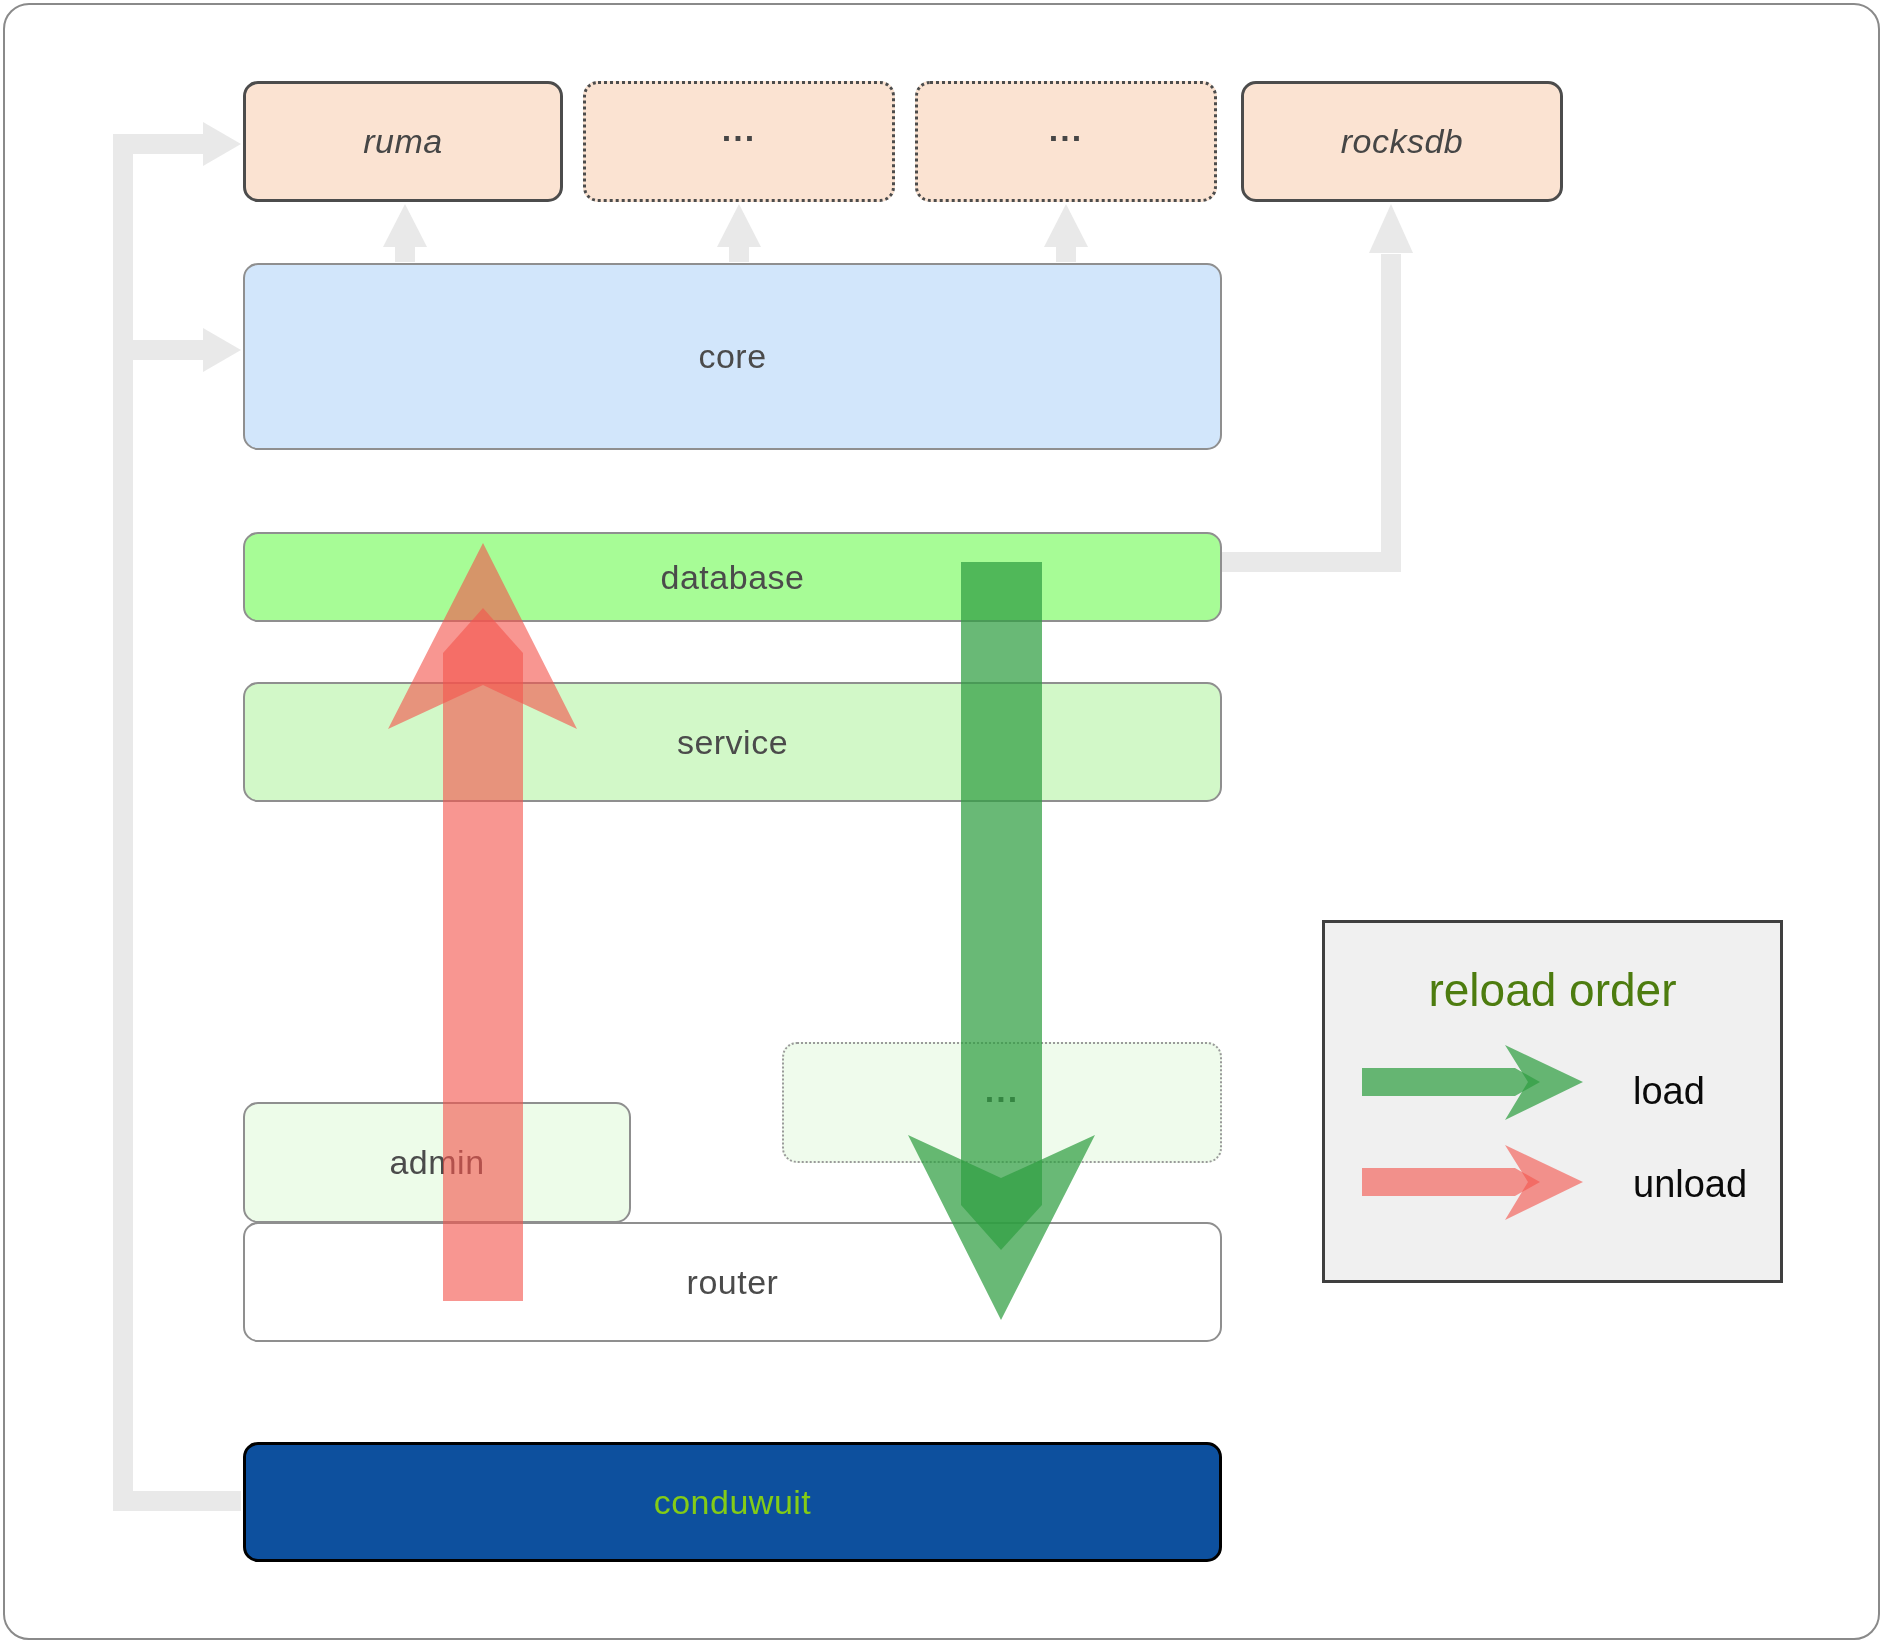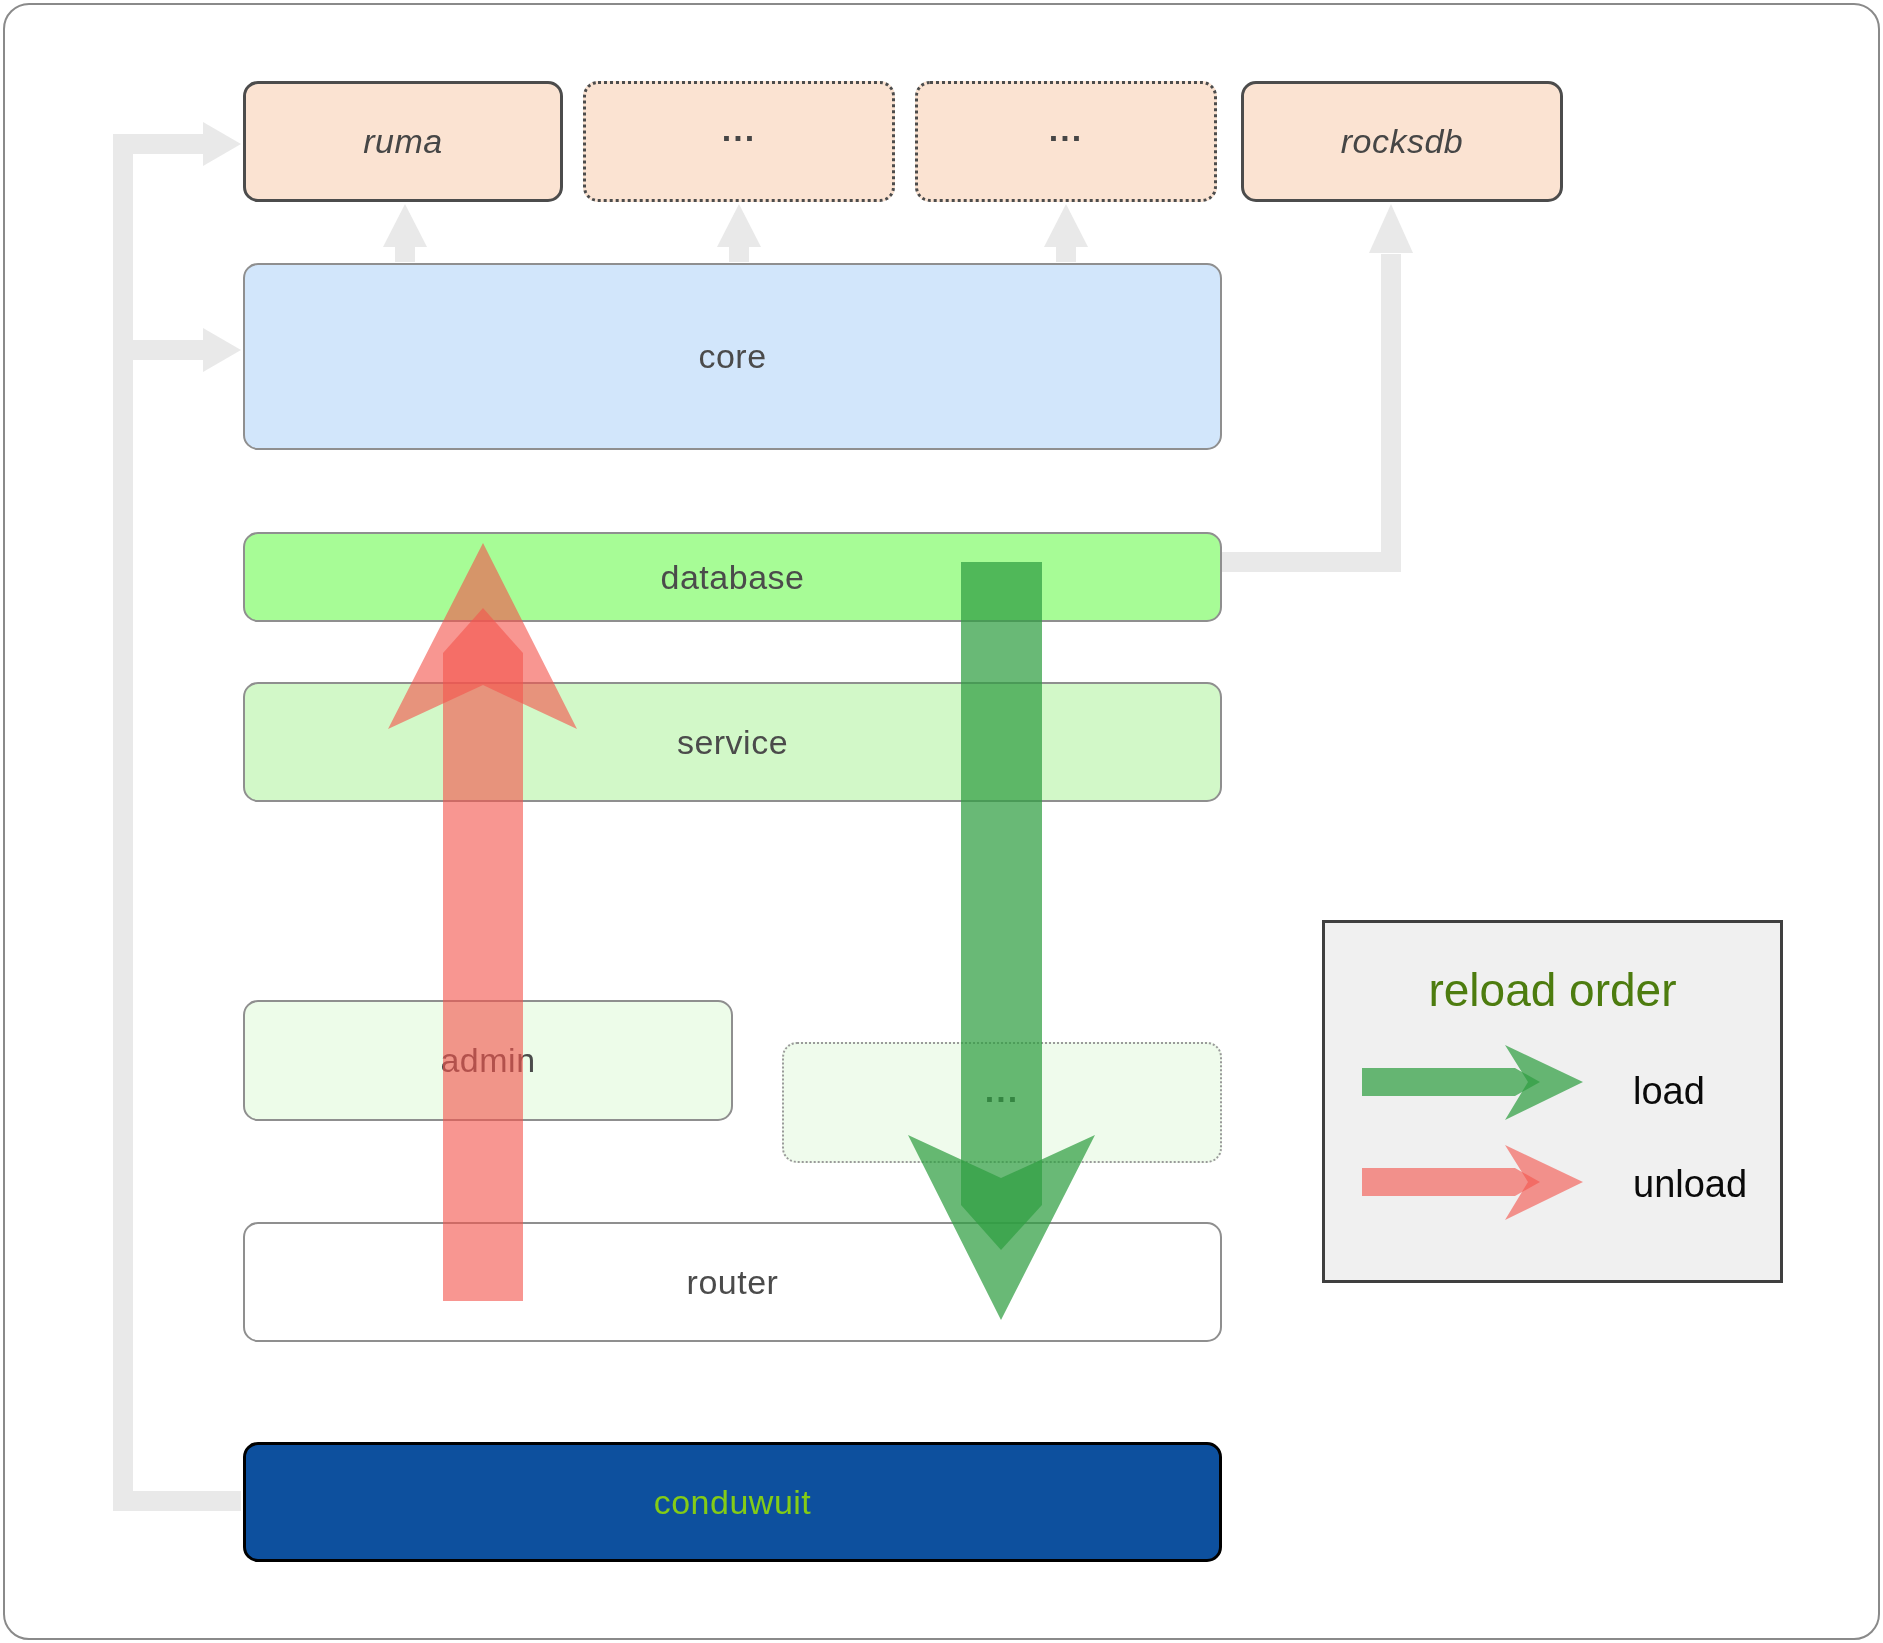--- a/index.html
+++ b/index.html
@@ -98,21 +98,21 @@
 
   <div class="box database b-solid-gray" style="left:243px;top:500px;width:979px;height:90px;margin-top:32px;">
     <span>database</span>
   </div>
 
   <div class="box service b-solid-gray" style="left:243px;top:682px;width:979px;height:120px;">
     <span>service</span>
   </div>
 
 
-  <div class="box admin b-solid-gray" style="left:243px;top:1000px;width:490px;height:121px;">
+  <div class="box admin b-solid-gray" style="left:243px;top:1102px;width:388px;height:121px;">
     <span>admin</span>
   </div>
   <div class="box admindots b-dotted-gray" style="left:782px;top:1042px;width:440px;height:121px;">
     <span class="dots-label">...</span>
   </div>
 
   <div class="box router b-solid-gray" style="left:243px;top:1222px;width:979px;height:120px;">
     <span>router</span>
   </div>
 

